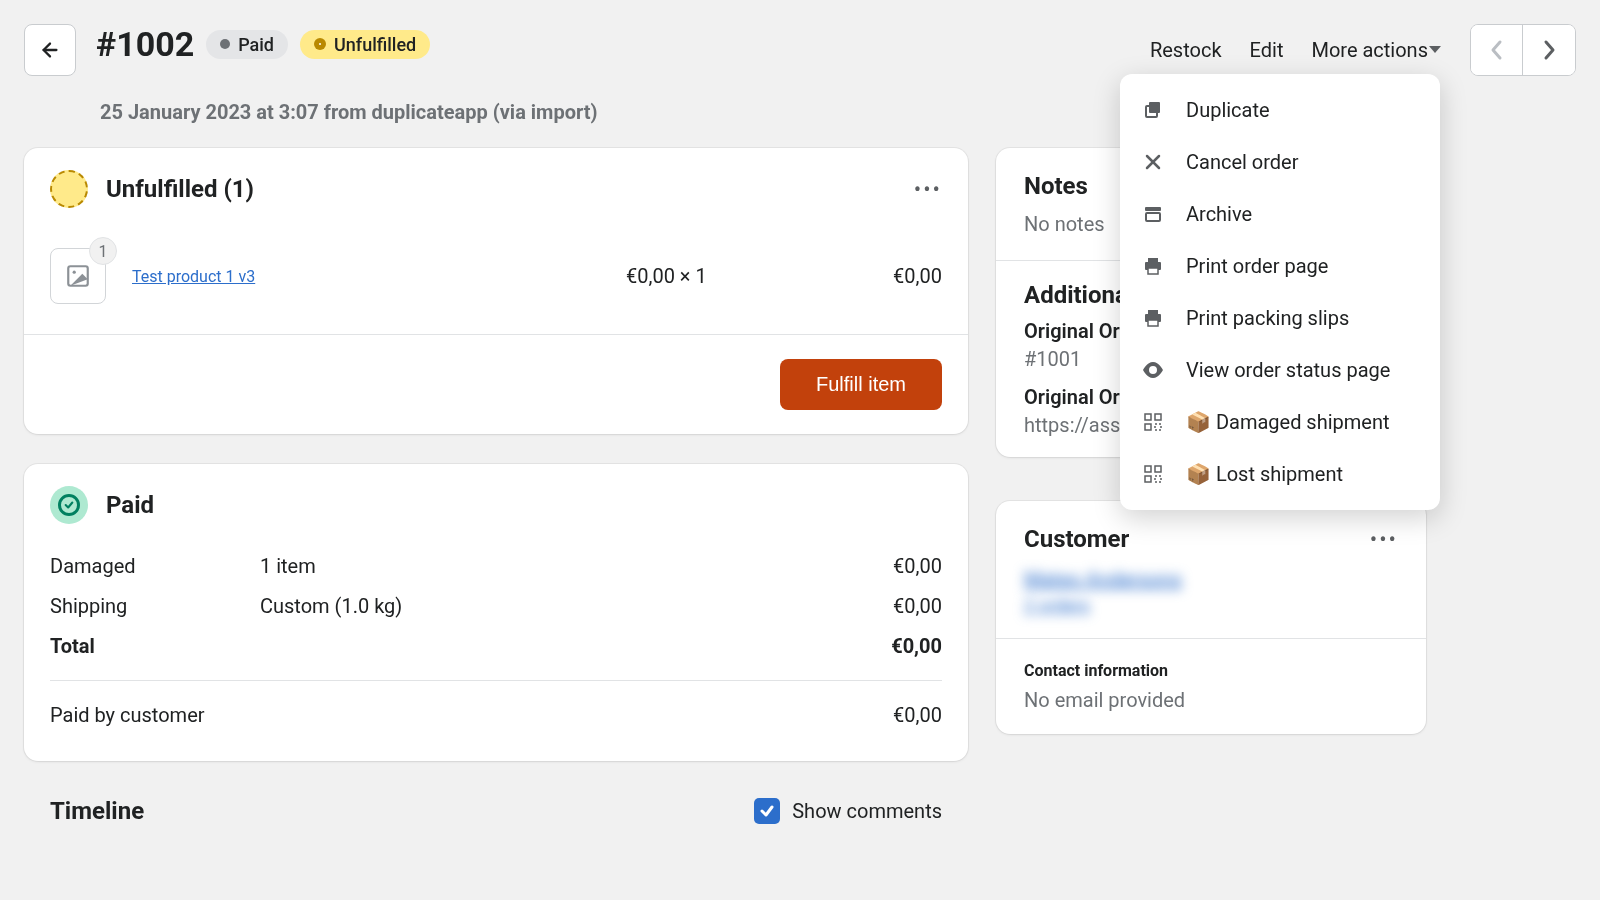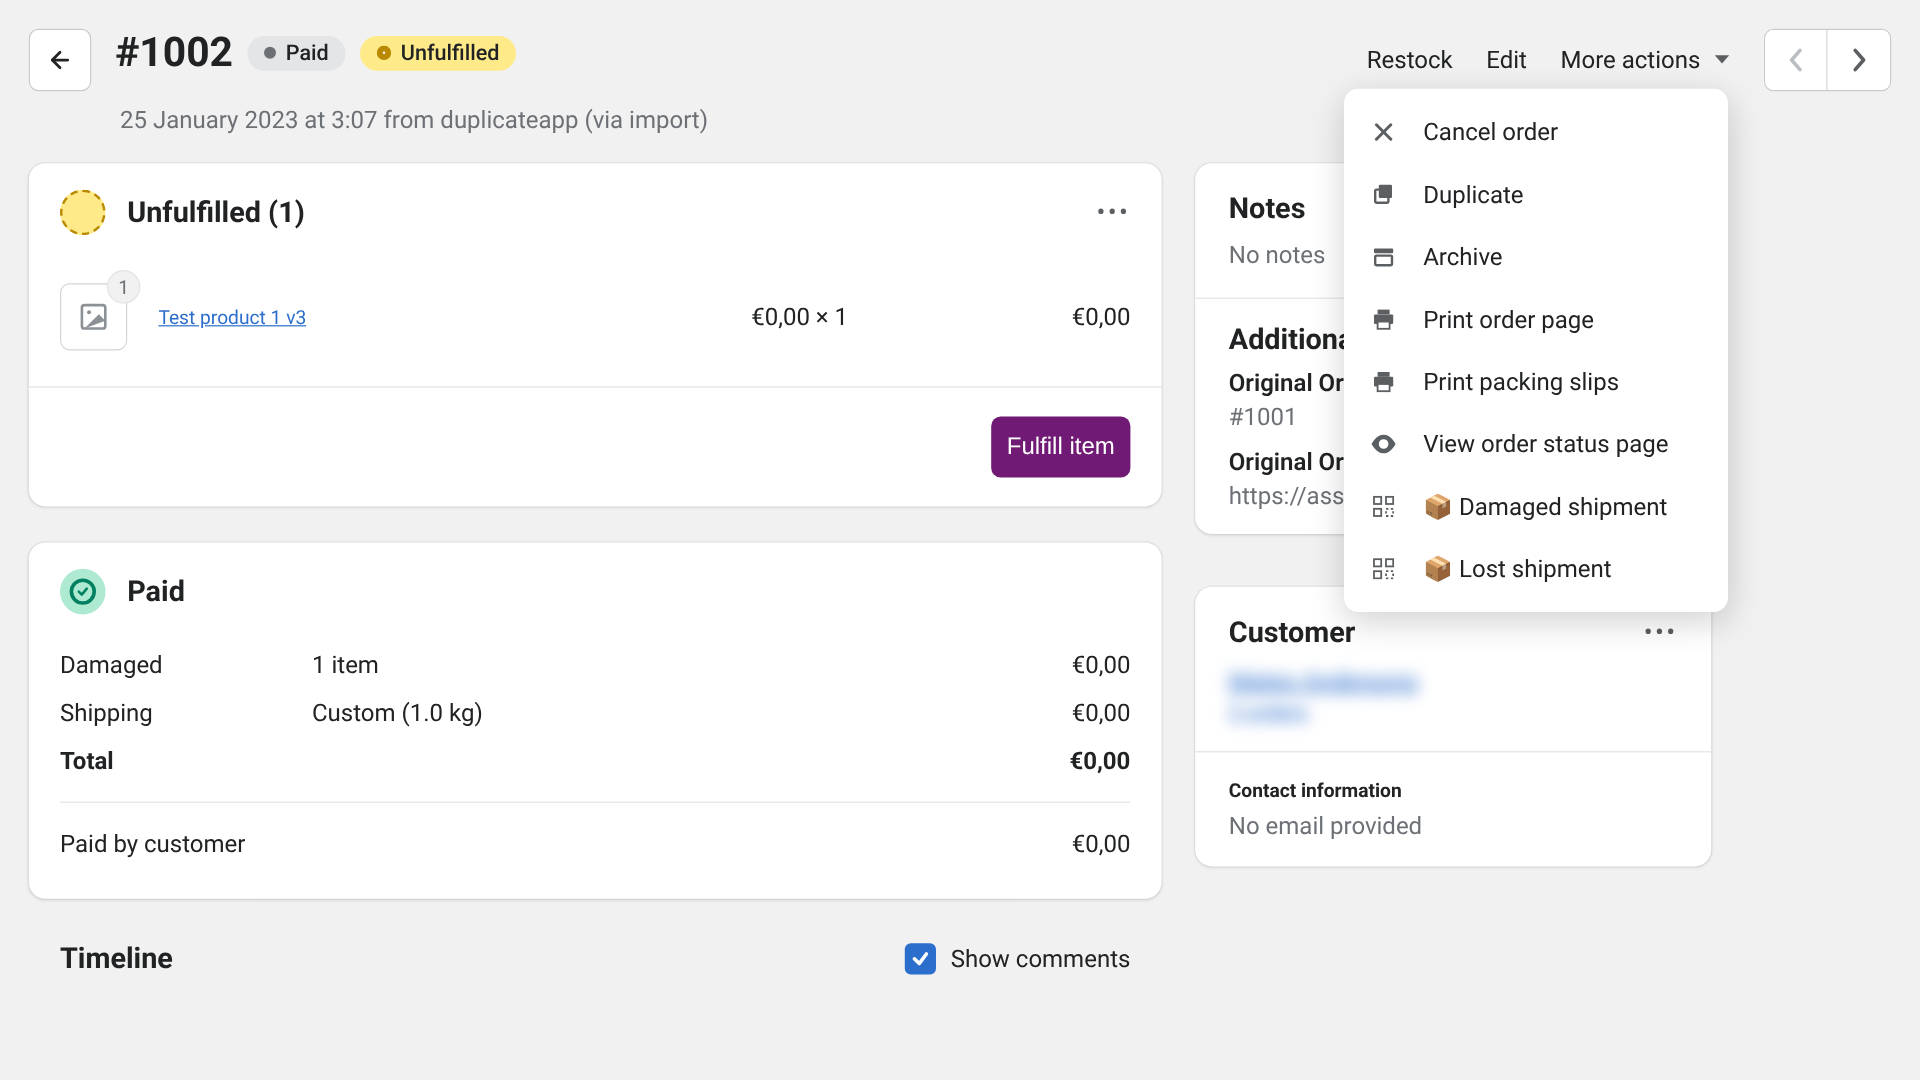--- a/index.html
+++ b/index.html
@@ -32,25 +32,25 @@
   .badge-paid { background: #e4e5e7; color: #202223; }
   .badge-paid .badge-dot { background: #6d7175; }
   .badge-unfulfilled { background: #ffea8a; color: #202223; }
   .badge-unfulfilled .badge-dot {
     background: #b98900; width: 12px; height: 12px;
     border: 3px solid #fff0; position: relative;
   }
   .badge-unfulfilled .badge-dot::after {
     content:""; position:absolute; inset:2px; background:#fff; border-radius:50%;
   }
-  .subtitle { color: #6d7175; font-size: 20px; margin-top: 12px; margin-left: 76px; }
+  .subtitle { color: #6d7175; font-size: 20px; margin-top: 24px; margin-left: 76px; font-weight: bold; }
 
   .header-actions { display: flex; align-items: center; gap: 28px; }
   .text-action { font-size: 20px; color: #202223; cursor: pointer; }
-  .more-actions { display: flex; align-items: center; gap: 11px; cursor: pointer; font-size: 20px; text-align: right; }
+  .more-actions { display: flex; align-items: center; gap: 0; cursor: pointer; font-size: 20px; text-align: right; }
   .pager { display: flex; border: 1px solid #c9cccf; border-radius: 8px; overflow: hidden; background: #fff; height: 52px; }
   .pager button { width: 52px; background: #fff; border: none; display: flex; align-items:center; justify-content:center; }
   .pager button:first-child { border-right: 1px solid #c9cccf; color: #babec3; }
   .pager button:last-child { color: #5c5f62; cursor: pointer; }
 
   
   .cols { display: flex; gap: 28px; margin-top: 24px; }
   .col-main { width: 944px; display: flex; flex-direction: column; gap: 30px; }
   .col-side { width: 430px; display: flex; flex-direction: column; gap: 44px; }
 
@@ -83,22 +83,22 @@
   }
   .prod-link { color: #2c6ecb; text-decoration: underline; font-size: 16px; flex: 1; }
   .price-col { width: 170px; text-align: left; font-size: 20px; }
   .total-col { width: 120px; text-align: right; font-size: 20px; }
 
   .card-footer {
     border-top: 1px solid #e1e3e5; padding: 24px 26px;
     display: flex; justify-content: flex-end;
   }
   .primary-btn {
-    background: #701a75; color: #fff; border: none; border-radius: 8px;
-    padding: 14px 13px; font-size: 20px; font-weight: 500; cursor: pointer;
+    background: #c2410c; color: #fff; border: none; border-radius: 8px;
+    padding: 14px 36px; font-size: 20px; font-weight: 500; cursor: pointer;
   }
 
   
   .paid-icon {
     width: 38px; height: 38px; border-radius: 50%;
     background: #aee9d1; display:flex; align-items:center; justify-content:center;
     margin-right: 18px; flex-shrink:0;
   }
   .paid-icon-inner {
     width: 22px; height: 22px; border-radius: 50%; border: 3px solid #008060;
@@ -315,35 +315,35 @@
           <div class="contact-value">No email provided</div>
         </div>
       </div>
 
     </div>
   </div>
 
   <div class="dropdown">
     <div class="dd-item">
       <span class="dd-icon">
+        <svg width="20" height="20" viewBox="0 0 20 20" fill="#5c5f62">
+            <rect x="6" y="2" width="11" height="11" rx="1"></rect>
+            <rect x="3" y="6" width="11" height="11" rx="1" fill="none" stroke="#5c5f62" stroke-width="2"></rect>
+          </svg>
+      </span>
+      <span>Duplicate</span>
+    </div>
+    <div class="dd-item">
+      <span class="dd-icon">
         <svg width="18" height="18" viewBox="0 0 18 18" fill="none" stroke="#5c5f62" stroke-width="2.5" stroke-linecap="round">
             <line x1="3" y1="3" x2="15" y2="15"></line>
             <line x1="15" y1="3" x2="3" y2="15"></line>
           </svg>
       </span>
       <span>Cancel order</span>
-    </div>
-    <div class="dd-item">
-      <span class="dd-icon">
-        <svg width="20" height="20" viewBox="0 0 20 20" fill="#5c5f62">
-            <rect x="6" y="2" width="11" height="11" rx="1"></rect>
-            <rect x="3" y="6" width="11" height="11" rx="1" fill="none" stroke="#5c5f62" stroke-width="2"></rect>
-          </svg>
-      </span>
-      <span>Duplicate</span>
     </div>
     <div class="dd-item">
       <span class="dd-icon">
         <svg width="20" height="20" viewBox="0 0 20 20" fill="#5c5f62">
             <rect x="2" y="3" width="16" height="4" rx="1"></rect>
             <rect x="3" y="9" width="14" height="8" rx="1" fill="none" stroke="#5c5f62" stroke-width="2"></rect>
           </svg>
       </span>
       <span>Archive</span>
     </div>

